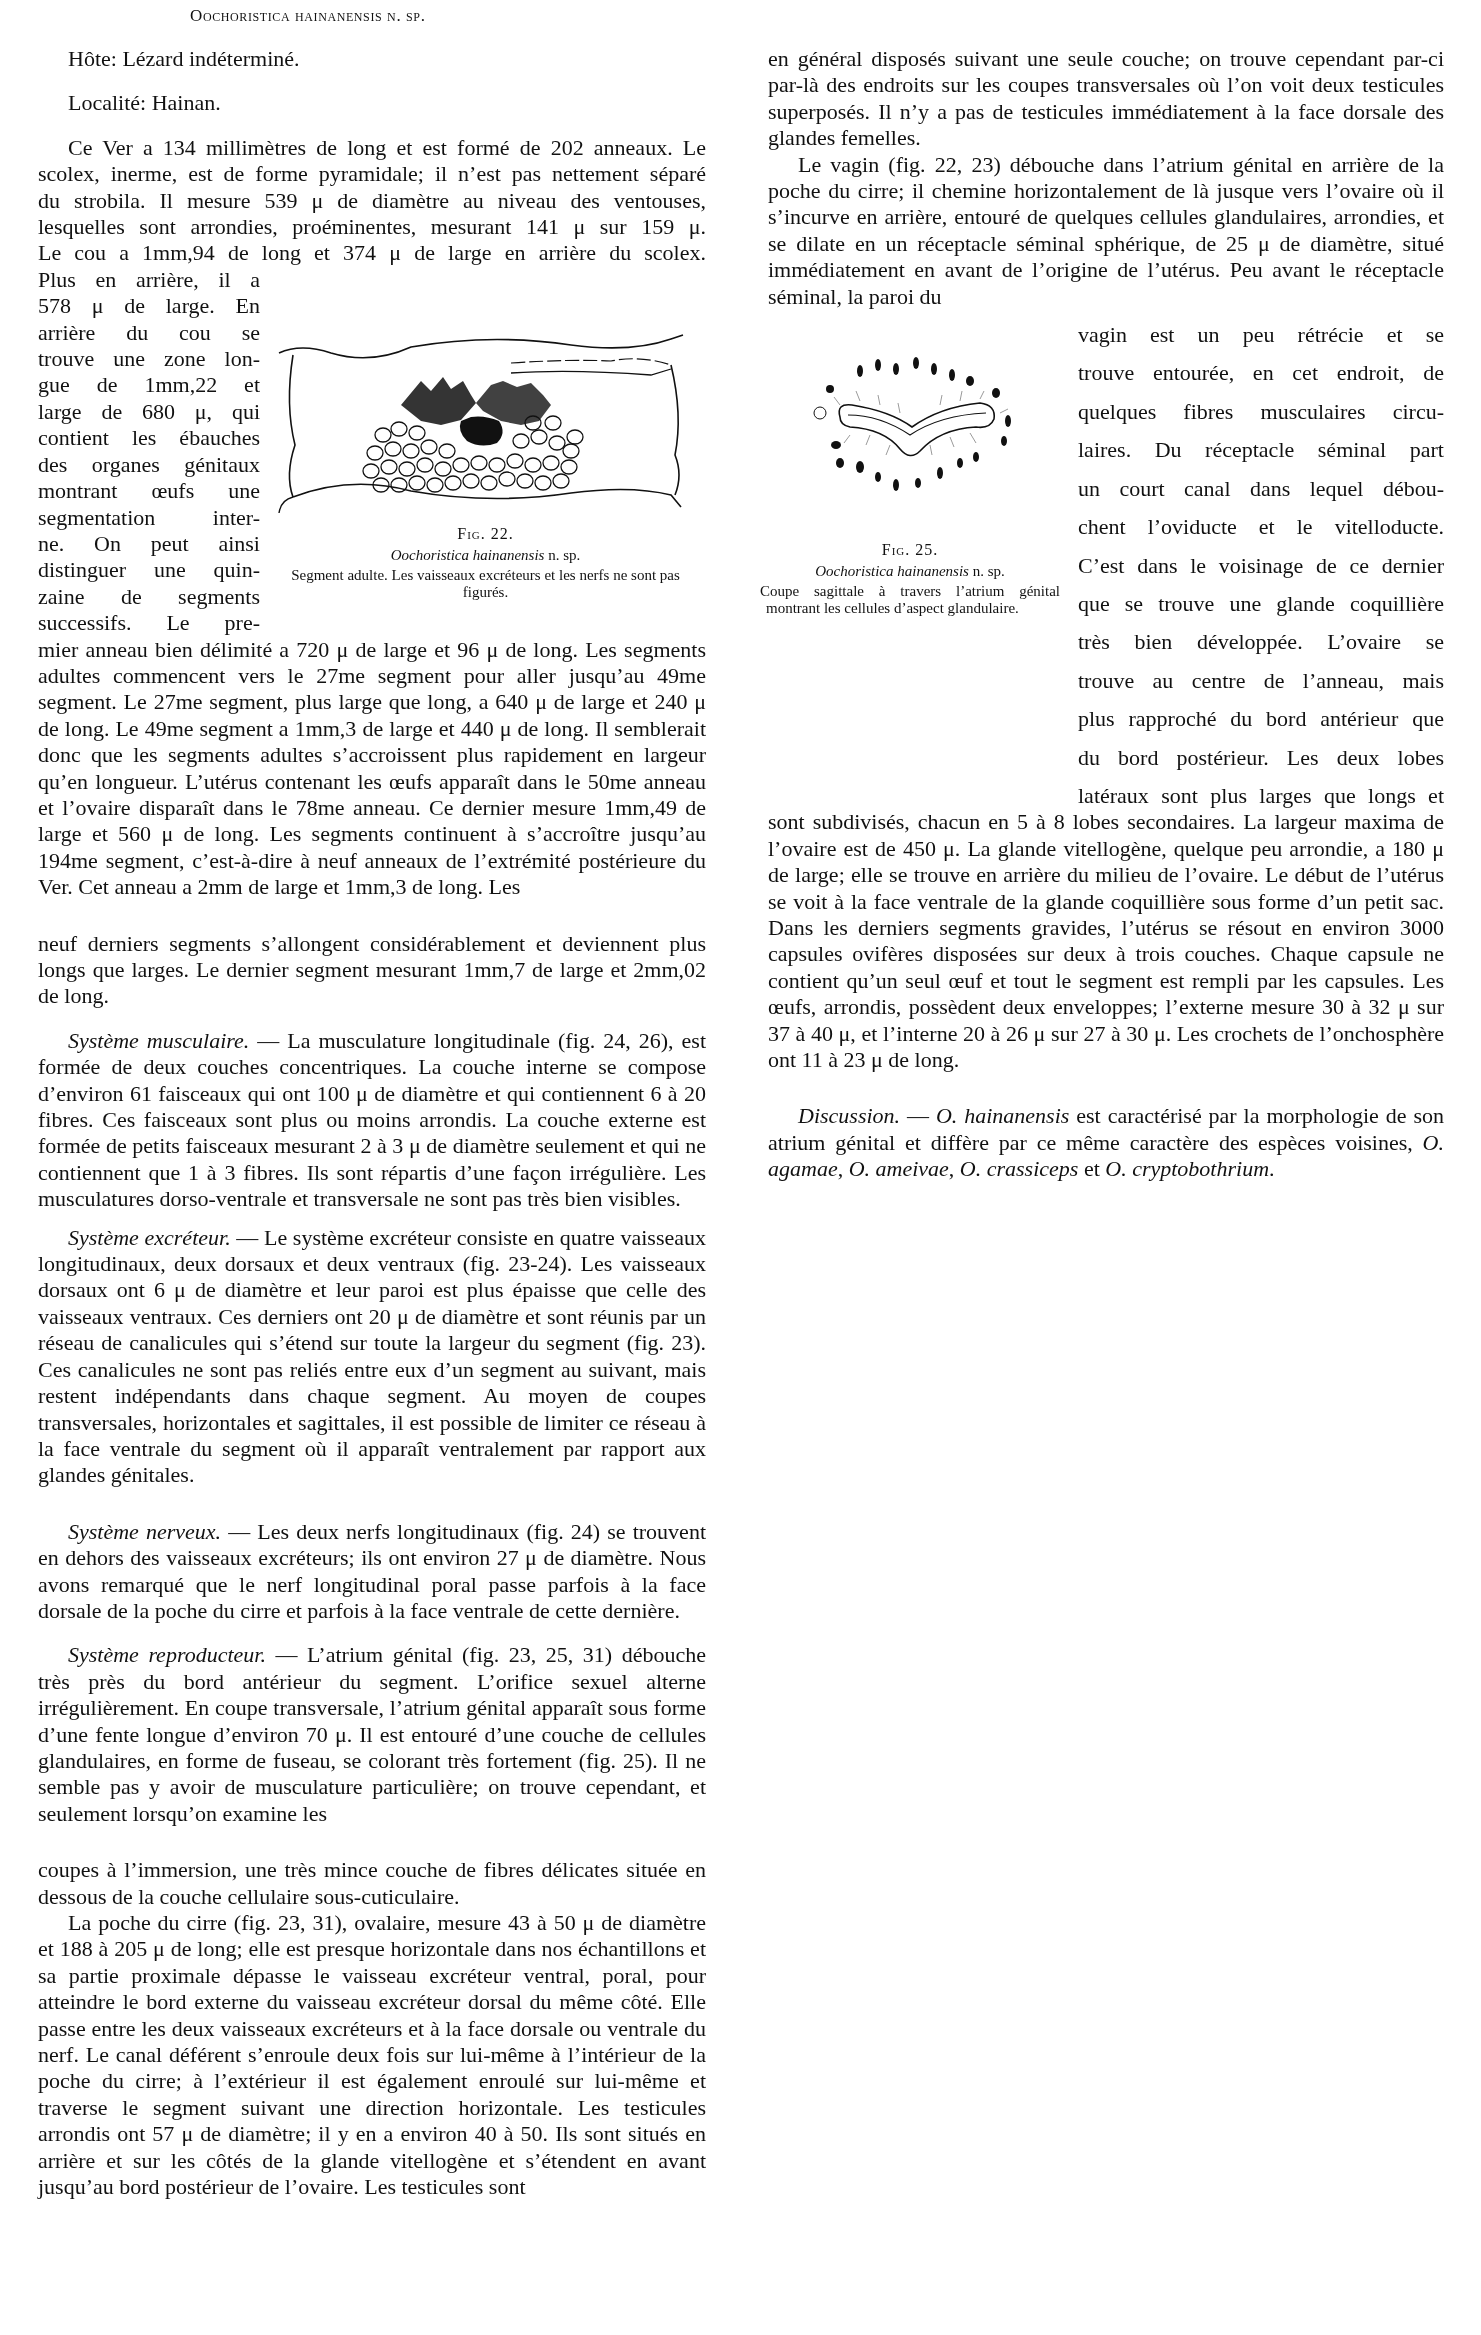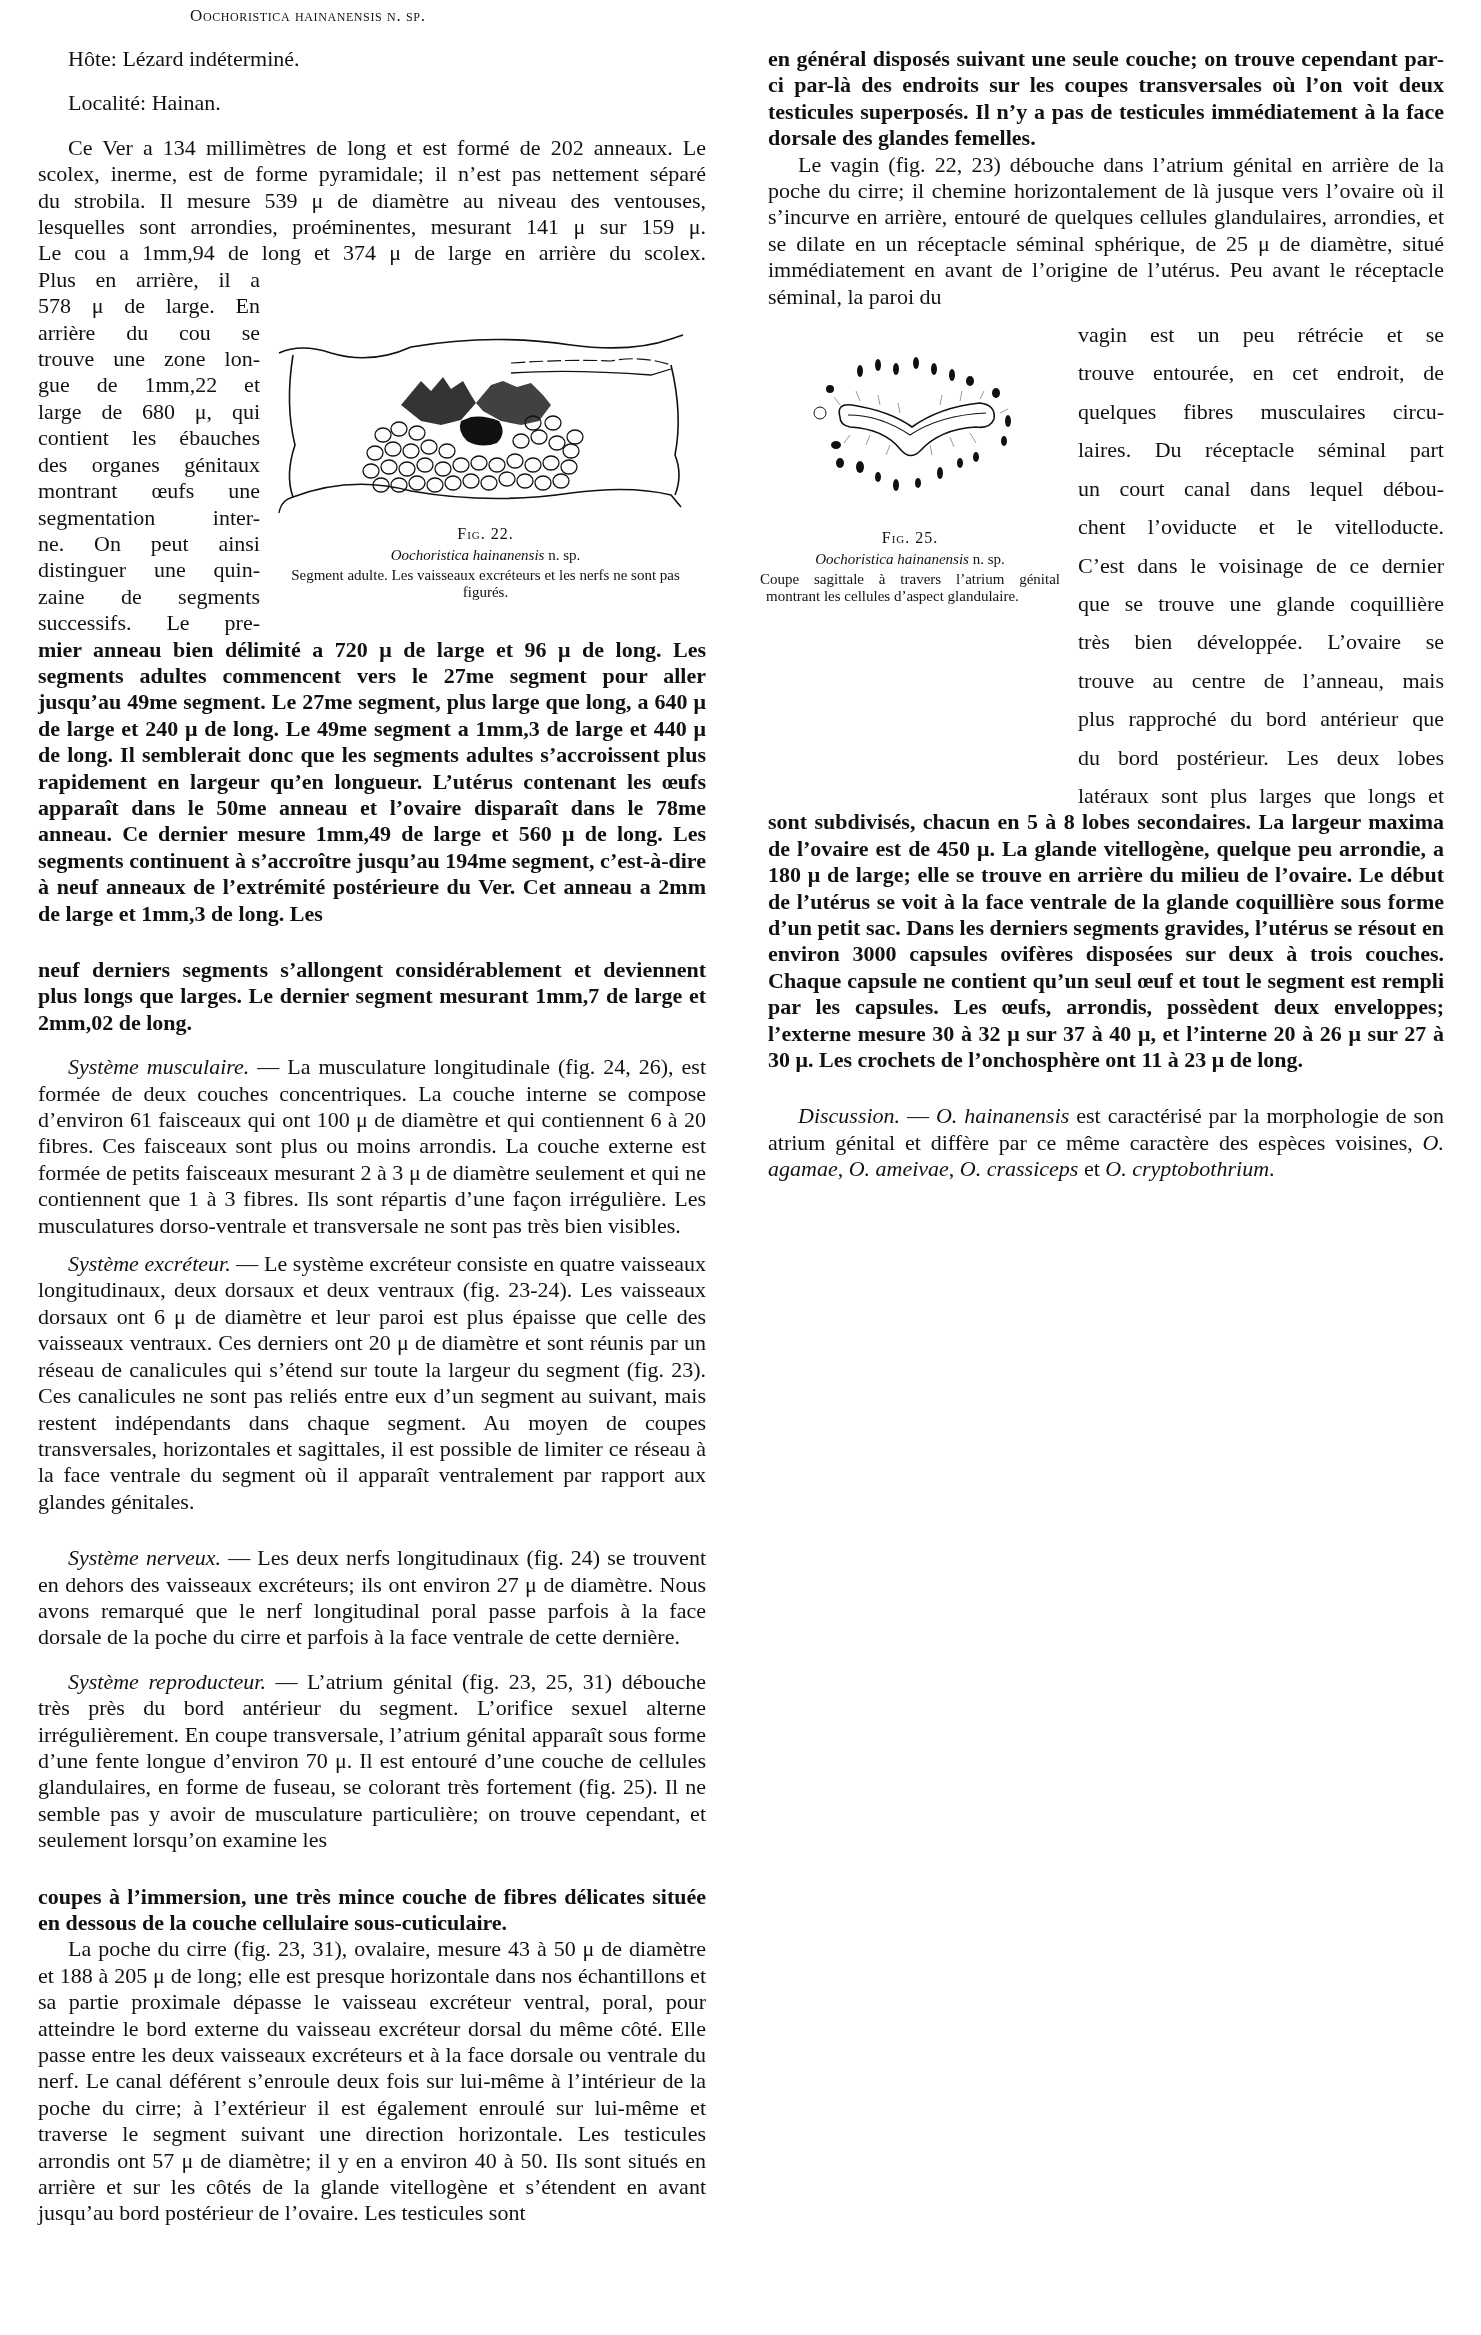--- a/index.html
+++ b/index.html
@@ -11,21 +11,21 @@
     .page { position: absolute; inset: 0; }
     .running-title {
       position: absolute; left: 190px; top: 6px; width: 420px;
       font-size: 17px; letter-spacing: 0.6px; font-variant: small-caps;
     }
     .col {
       position: absolute; font-size: 22px; line-height: 26.4px;
       text-align: justify; hyphens: manual;
     }
     .col p { margin: 0; text-indent: 30px; }
-    .col p.noindent { text-indent: 0; font-weight: bold; }
+    .col p.noindent { text-indent: 0; }
     .gap-s { height: 12px; }
     .gap-m { height: 18px; }
     .gap-l { height: 30px; }
     .it { font-style: italic; }
     .left { left: 38px; width: 668px; top: 46px; }
     .right { left: 768px; width: 676px; top: 46px; }
     .line { display: block; }
     .narrow { width: 222px; text-align: justify; text-align-last: justify; }
     .rnarrow { margin-left: 310px; text-align: justify; text-align-last: justify; margin-top: 12px; }
     .fig {
@@ -208,18 +208,18 @@
           <ellipse cx="40" cy="118" rx="4" ry="5"></ellipse>
           <ellipse cx="60" cy="122" rx="4" ry="6"></ellipse>
           <ellipse cx="78" cy="132" rx="3" ry="5"></ellipse>
           <ellipse cx="96" cy="140" rx="3" ry="6"></ellipse>
           <ellipse cx="118" cy="138" rx="3" ry="5"></ellipse>
           <ellipse cx="140" cy="128" rx="3" ry="6"></ellipse>
           <ellipse cx="160" cy="118" rx="3" ry="5"></ellipse>
           <ellipse cx="176" cy="112" rx="3" ry="5"></ellipse>
       </g>
     </svg>
-    <div class="fig-num" style="margin-top:24px">Fig. 25.</div>
+    <div class="fig-num" style="margin-top:36px">Fig. 25.</div>
     <div class="fig-species"><span class="it">Oochoristica hainanensis</span><span> n. sp.</span></div>
     <div class="fig-caption">Coupe sagittale à travers l’atrium génital montrant les cellules d’aspect glandulaire.</div>
   </div>
 
 </div>
 
 </body></html>

